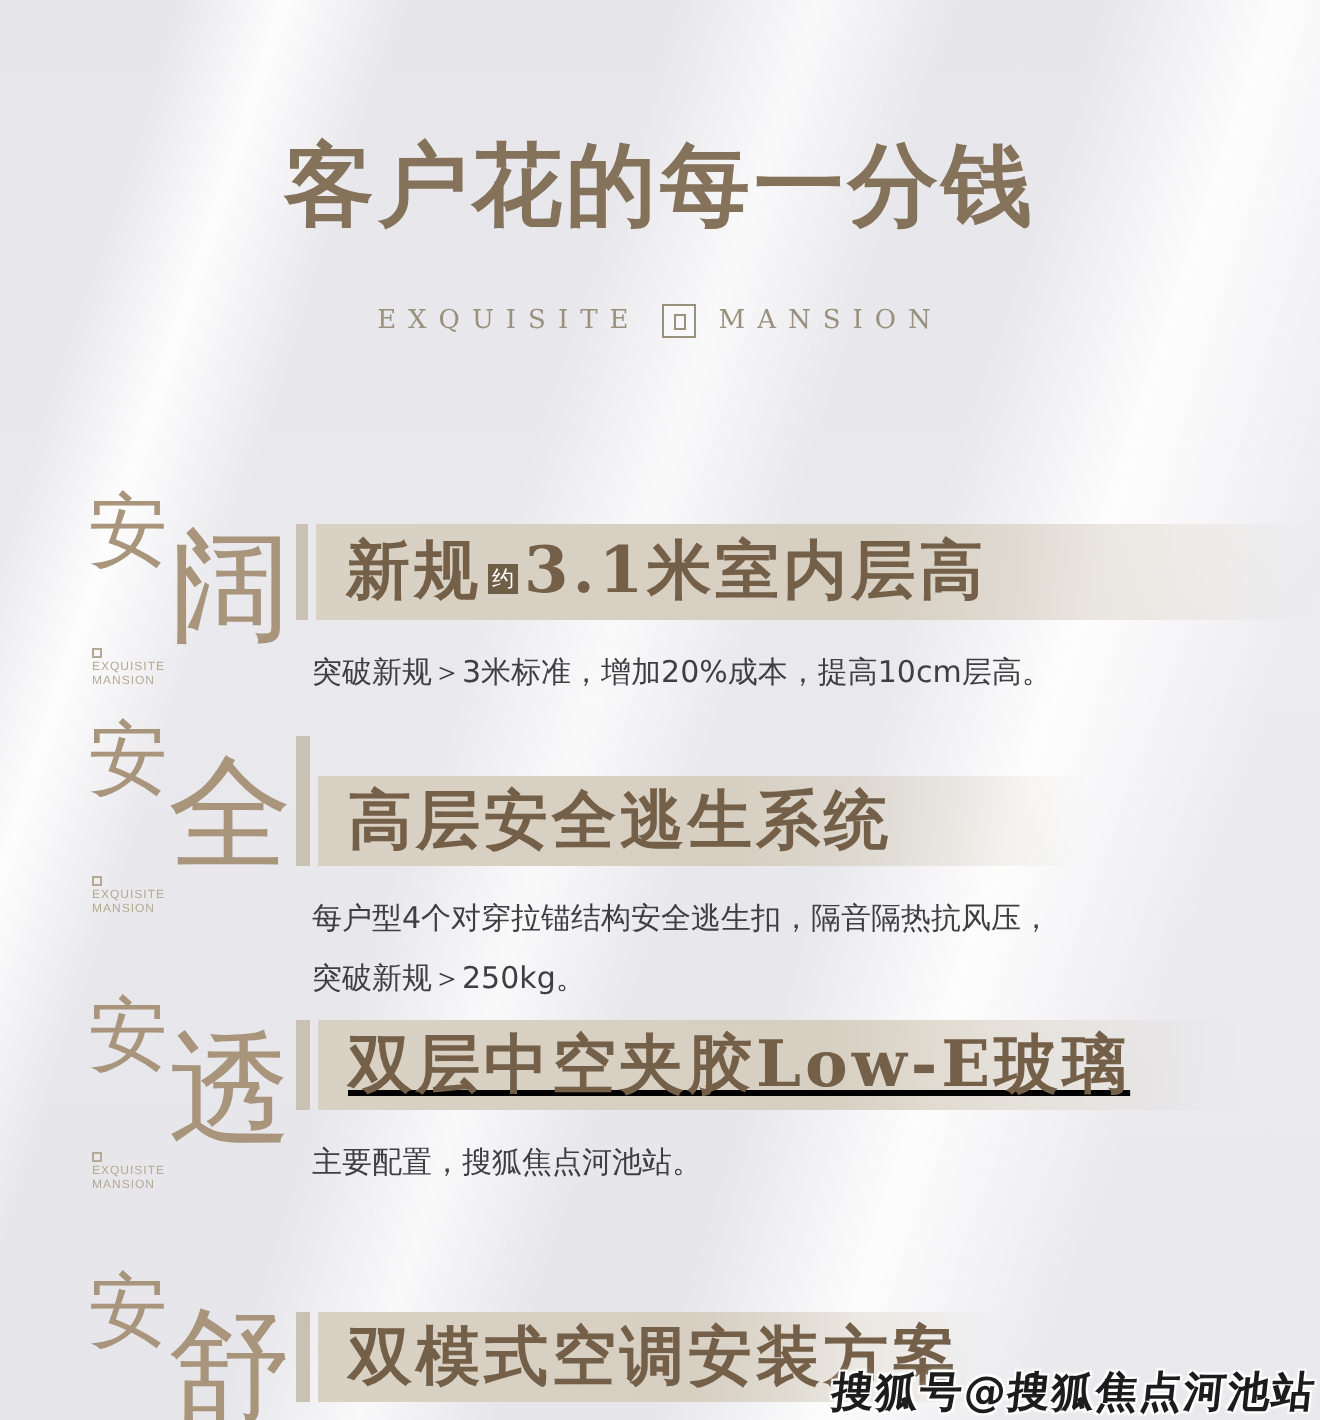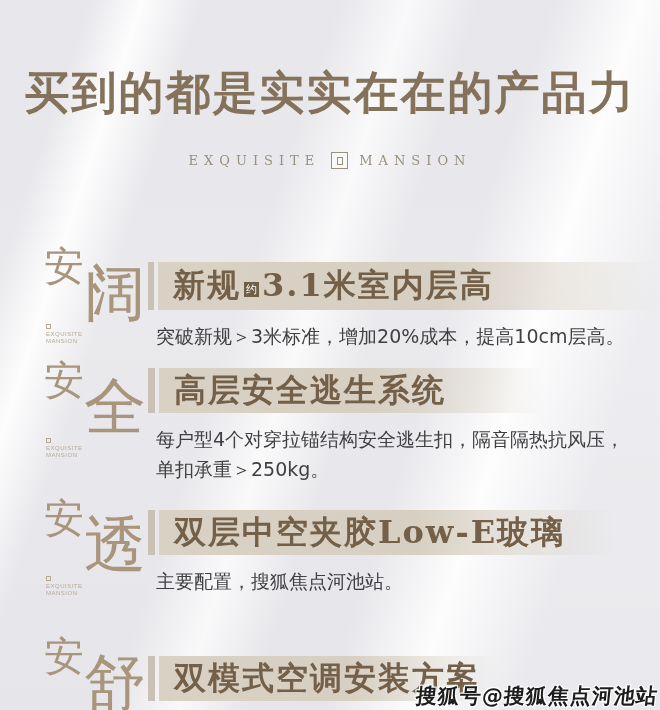--- a/index.html
+++ b/index.html
@@ -73,39 +73,39 @@
   .section-3 .heading-row { margin-top:12px; }
   .section-4 .heading-row { margin-top:20px; }
 
   .accent-bar { width:7px; background:#c9c1b3; margin-right:4px; }
   .heading-box {
     display:flex; align-items:center;
     height:48px; padding:0 15px;
     background:linear-gradient(90deg, #d9d1c3 0%, #d7cfc1 55%, rgba(215,207,193,0) 100%);
   }
   .section-2 .heading-box, .section-3 .heading-box, .section-4 .heading-box { height:45px; }
-  .w1 { width:583px; } .w2 { width:385px; } .w3 { width:460px; } .w4 { width:340px;text-align:right; }
+  .w1 { width:583px; } .w2 { width:385px;margin-top:20px; } .w3 { width:460px;text-decoration:underline; } .w4 { width:340px;text-align:right; }
 
   .heading-text {
     font-family:"DejaVu Serif","Liberation Serif",serif;
     font-weight:bold; font-size:32px;
     color:#746049; letter-spacing:2px; white-space:nowrap;
   }
   .approx-badge {
     display:inline-block; width:15px; height:15px;
     background:#6f5f47; color:#ffffff;
     font-family:"DejaVu Sans",sans-serif;
     font-size:11px; line-height:15px; font-weight:normal;
     text-align:center; letter-spacing:0;
     margin:0 3px; vertical-align:3px;
   }
 
   .desc {
     margin:11px 4px 0 8px;
-    font-size:19px; line-height:30px;
+    font-size:15px; line-height:30px;
     color:#3f3f41; white-space:nowrap;
   }
 
   
   .watermark {
     position:absolute; right:2px; bottom:0;
     font-size:21px; font-weight:bold; letter-spacing:1px;
     color:#1c1c1c;
     transform:skewX(-6deg);
     text-shadow:
@@ -114,21 +114,21 @@
        0 0 3px #ffffff;
     white-space:nowrap;
   }
 </style>
 </head>
 <body>
 
 <div class="page">
 
   <div class="header">
-    <div class="title-line">买到的都是实实在在的产品力</div>
+    <div class="title-line">客户花的每一分钱</div>
     <div class="brand-row">
       <span class="brand-word">EXQUISITE</span>
       <span class="brand-icon">
           <span class="brand-icon-inner"></span>
         </span>
       <span class="brand-word">MANSION</span>
     </div>
   </div>
 
   <div class="section section-1">
@@ -164,21 +164,21 @@
     </div>
     <div class="content">
       <div class="heading-row">
         <div class="accent-bar"></div>
         <div class="heading-box w2">
           <span class="heading-text">高层安全逃生系统</span>
         </div>
       </div>
       <div class="desc">
         <div>每户型4个对穿拉锚结构安全逃生扣，隔音隔热抗风压，</div>
-        <div>单扣承重＞250kg。</div>
+        <div>突破新规＞250kg。</div>
       </div>
     </div>
   </div>
 
   <div class="section section-3">
     <div class="calligraphy">
       <span class="cal-char1">安</span>
       <span class="cal-char2">透</span>
       <div class="mini-brand">
         <div class="mini-square"></div>

